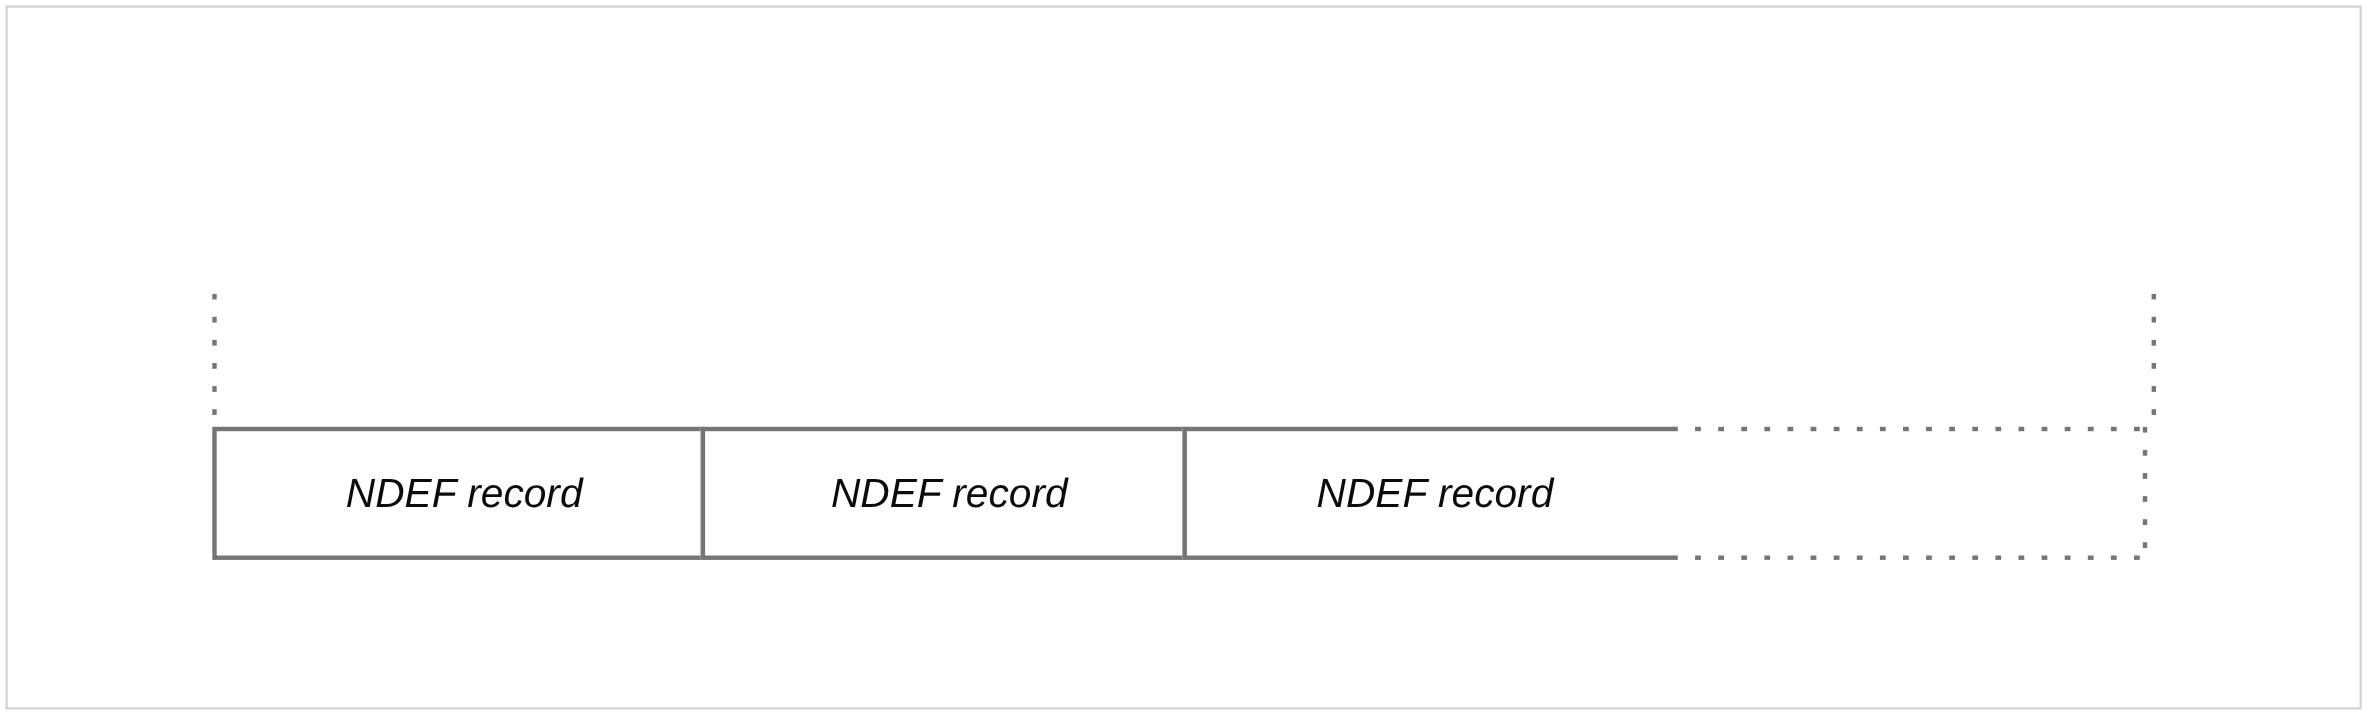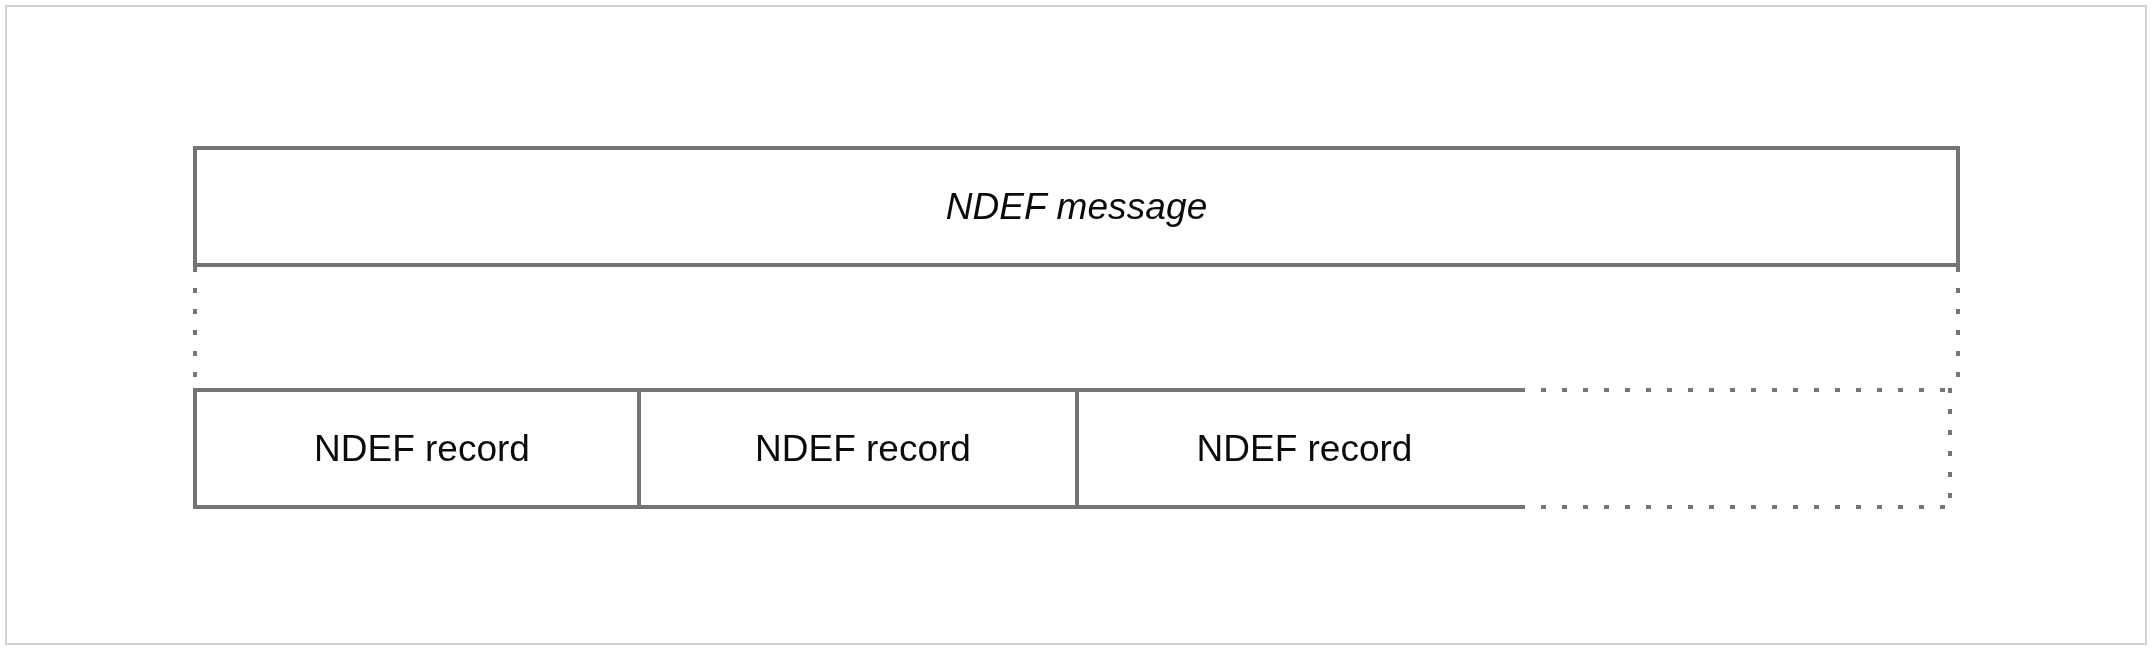--- a/index.html
+++ b/index.html
@@ -98,20 +98,21 @@
     background: #ffffff;
     display: flex;
     align-items: center;
     justify-content: center;
     margin-right: -4px;   
   }
   .record-box.w-1 { width: 448px; }
   .record-box.w-2 { width: 442px; }
   .record-box.w-3 { width: 449px; }
   .record-label {
+    font-style: italic;
     font-size: 37px;
     line-height: 1;
     color: #0b0b0b;
     white-space: nowrap;
     margin-left: 10px;
   }
 
   
   .record-box-dotted {
     position: relative;
@@ -156,23 +157,20 @@
 </style>
 </head>
 <body>
 
 <div id="figure-root">
 
   <div class="page-frame"></div>
 
   <div class="diagram">
 
-    <div class="message-box">
-      <span class="message-label">NDEF message</span>
-    </div>
 
     <div class="connector connector-left"></div>
     <div class="connector connector-right"></div>
 
     <div class="record-row">
 
       <div class="record-box w-1">
         <span class="record-label">NDEF record</span>
       </div>
 

